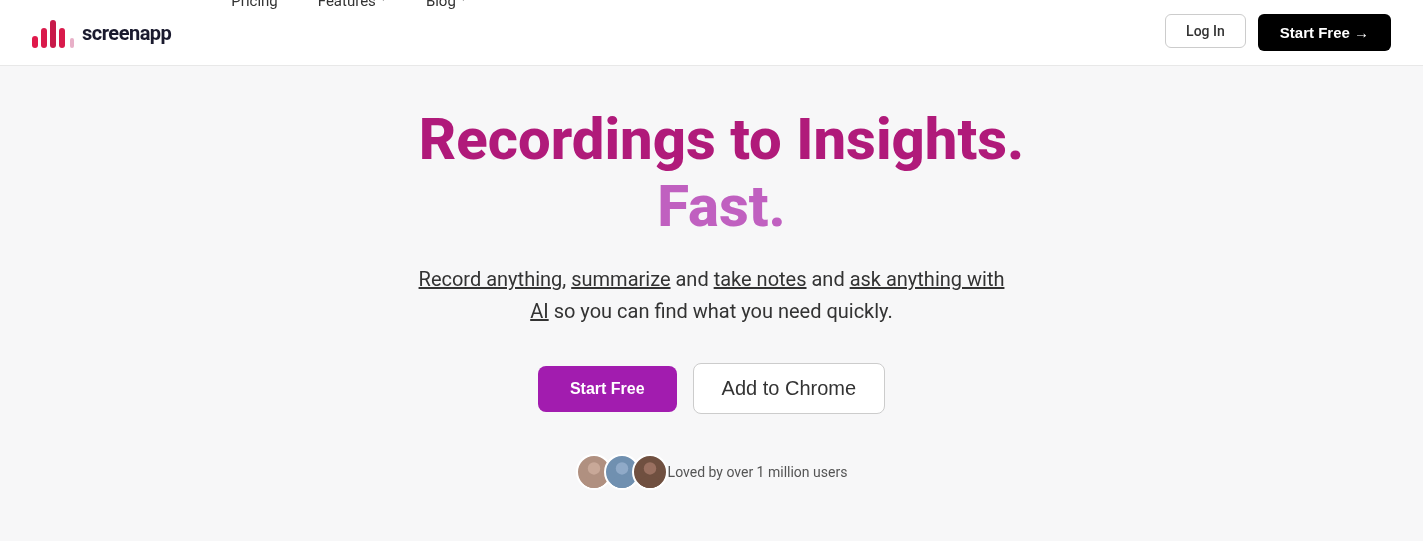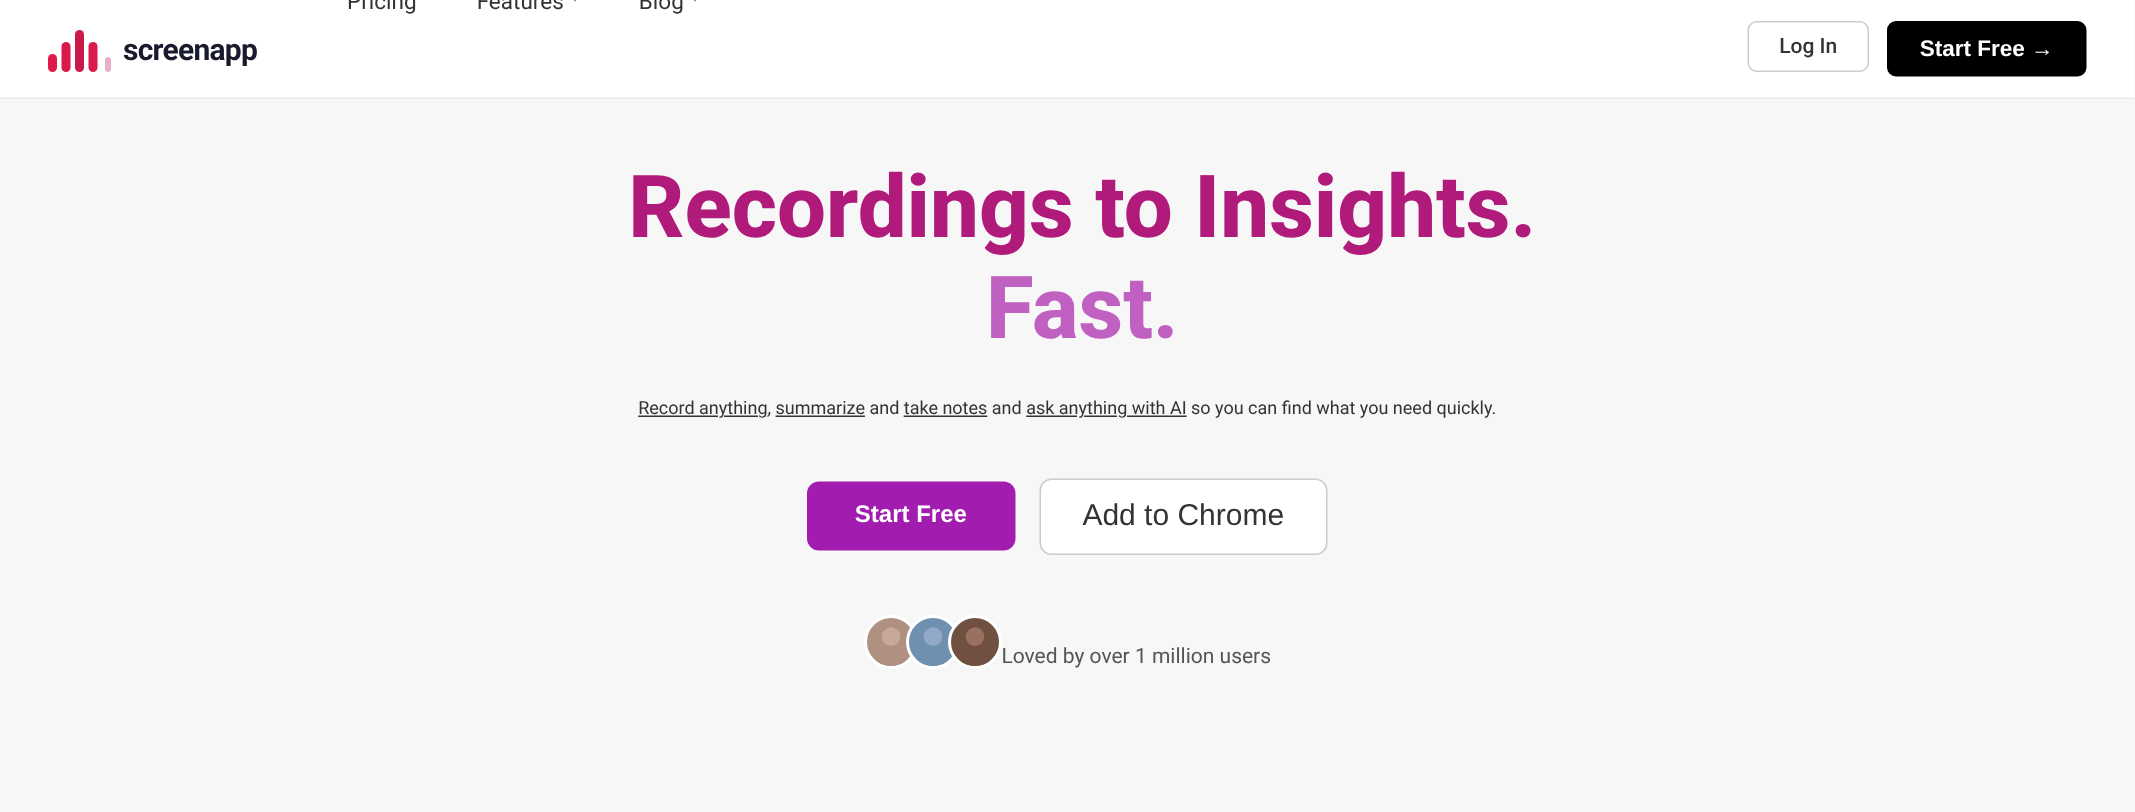--- a/index.html
+++ b/index.html
@@ -141,21 +141,21 @@
 
     .hero-title .dark {
       color: #b01a7a;
     }
 
     .hero-title .light {
       color: #c060c0;
     }
 
     .hero-subtitle {
-      font-size: 12px;
+      font-size: 20px;
       color: #333;
       max-width: 600px;
       line-height: 1.6;
       margin-bottom: 36px;
     }
 
     .hero-subtitle a {
       color: #333;
       text-decoration: underline;
     }
@@ -184,21 +184,21 @@
       border-radius: 8px;
       background: #fff;
       color: #333;
       font-size: 20px;
       font-weight: 500;
       cursor: pointer;
     }
 
     .social-proof {
       display: flex;
-      align-items: flex-end;
+      align-items: center;
     }
 
     .avatars {
       display: flex;
       align-items: center;
     }
 
     .avatar {
       width: 36px;
       height: 36px;

